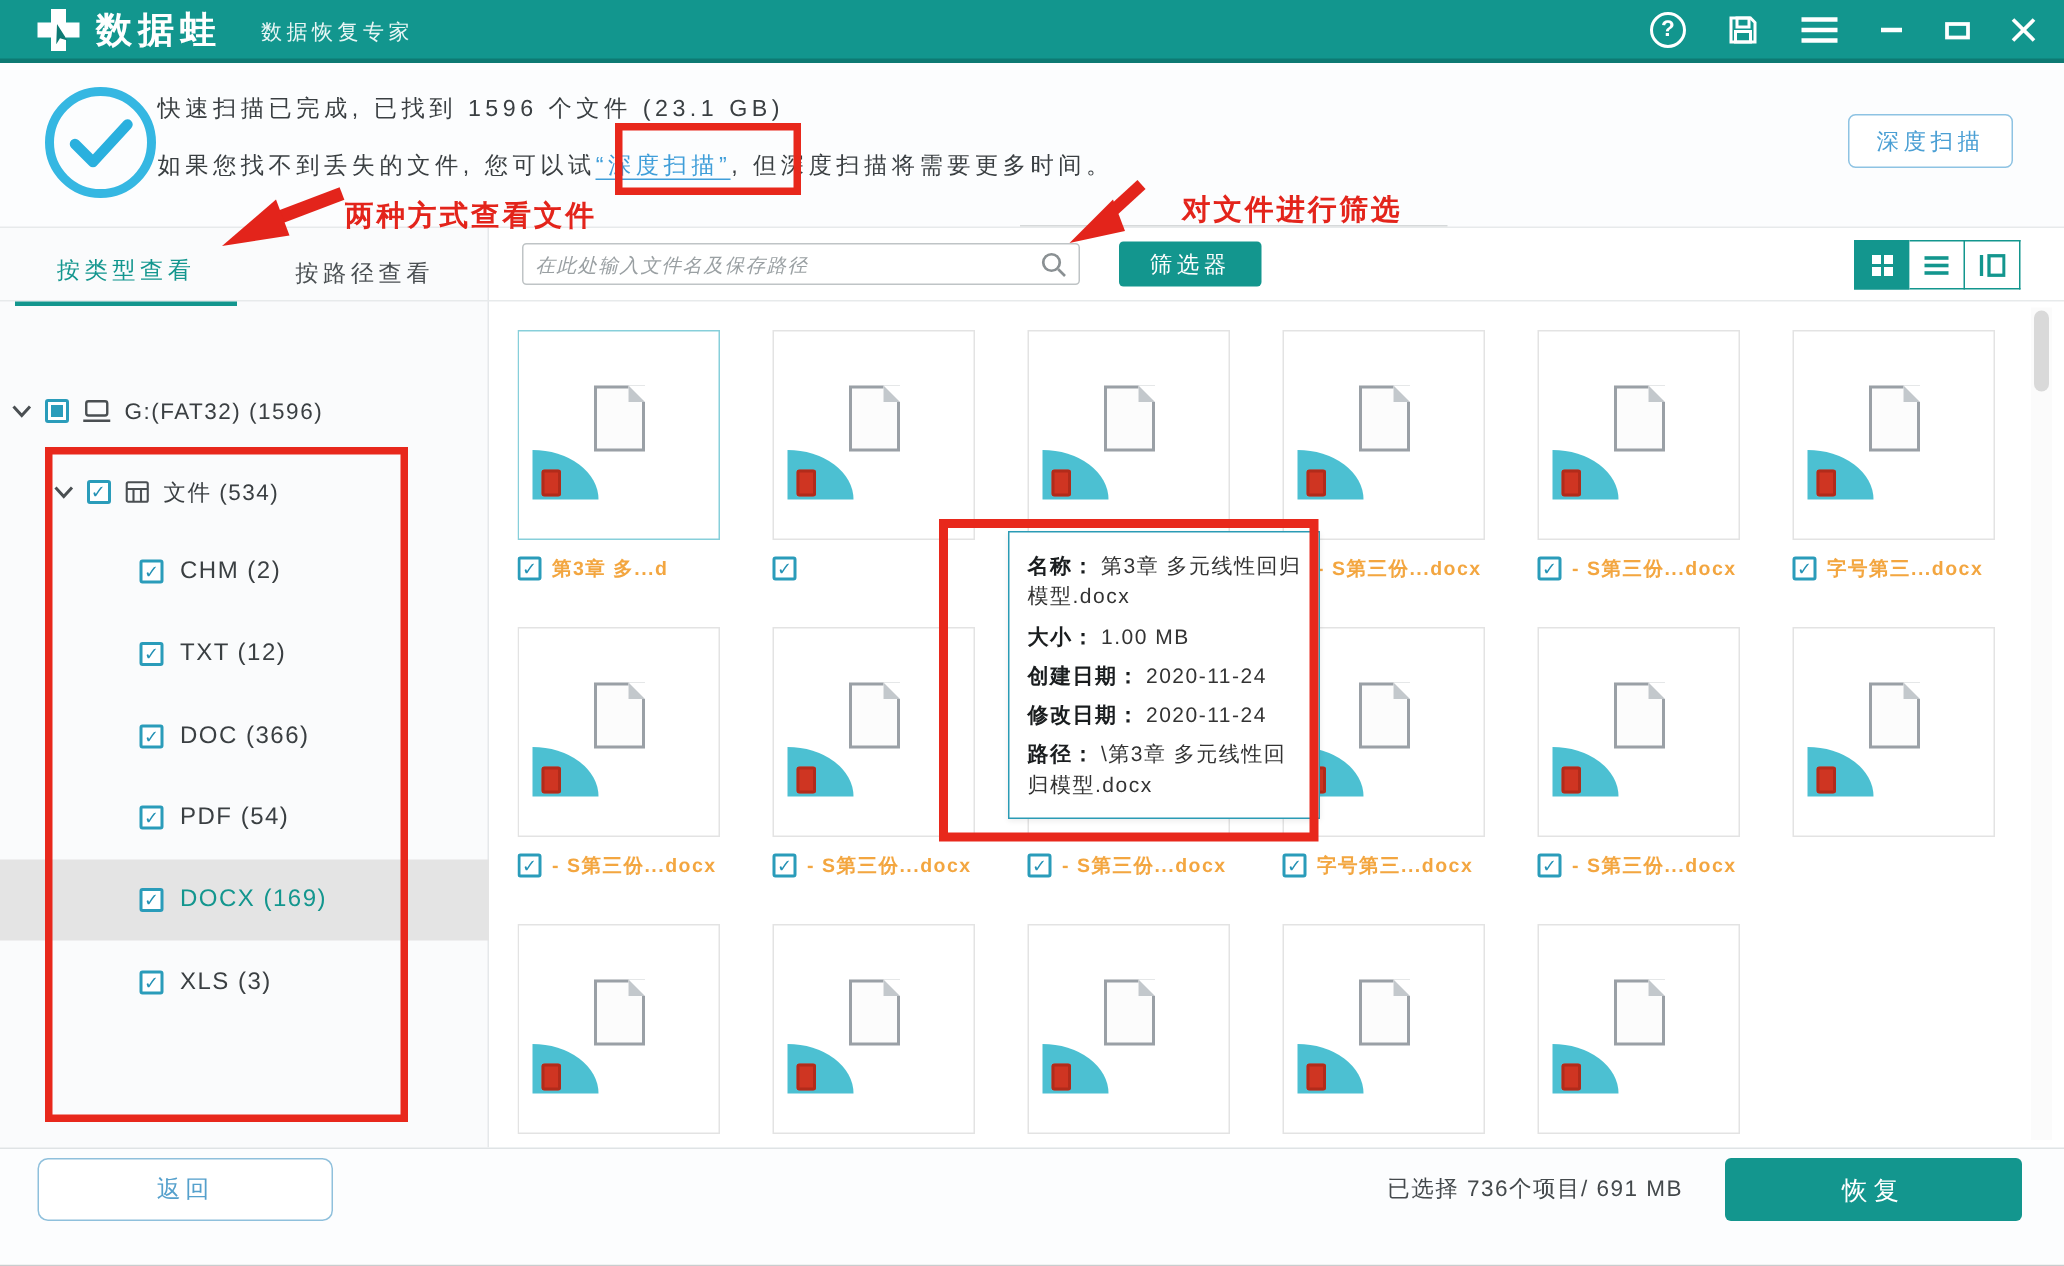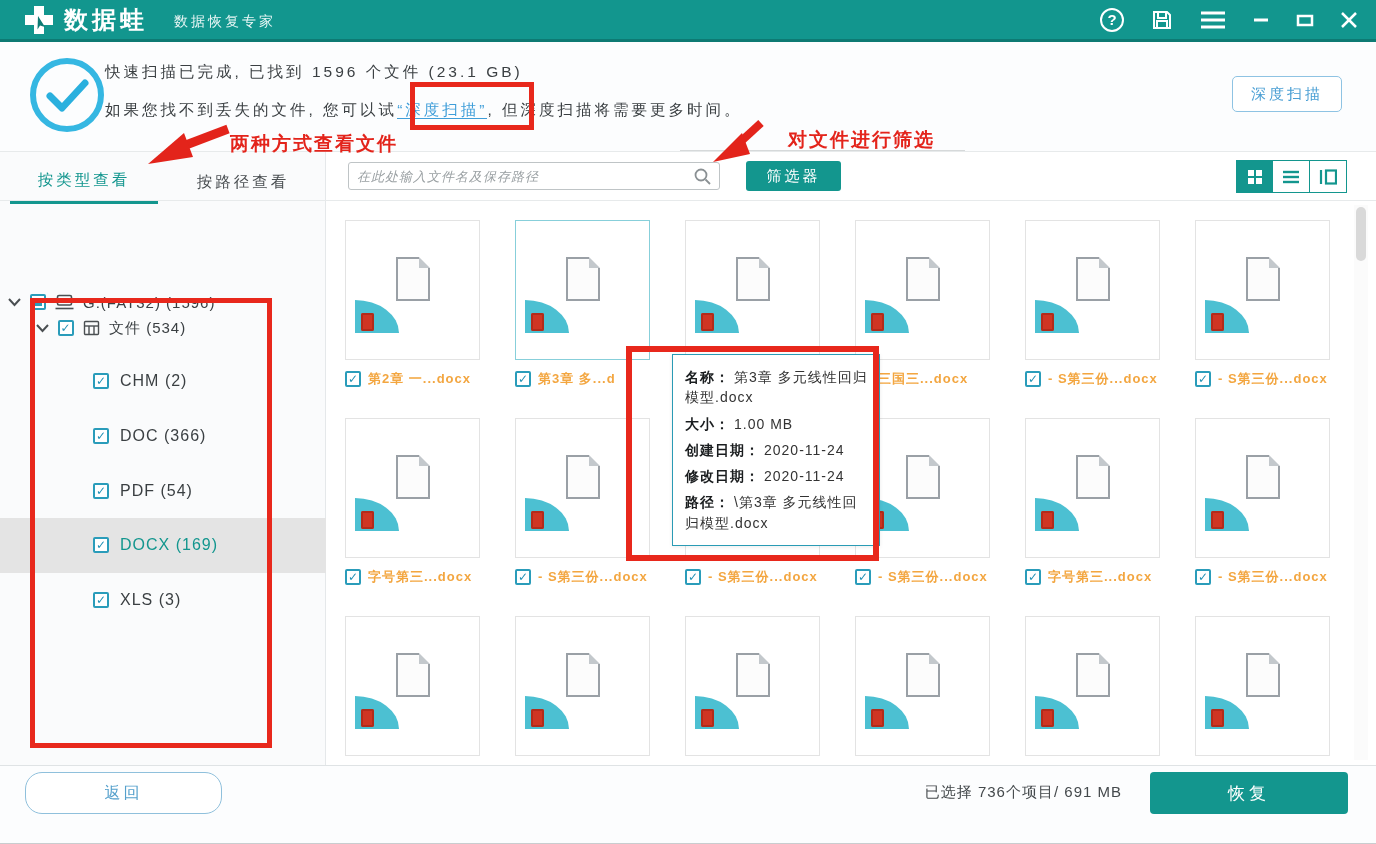--- a/index.html
+++ b/index.html
@@ -46,21 +46,21 @@
 
   
   .tab { position:absolute; top:8px; height:44px; display:flex; align-items:center; justify-content:center; font-size:15.5px; letter-spacing:3px; cursor:pointer; }
   .tab-type { left:10px; width:148px; color:#13968e; border-bottom:3px solid #13968e; z-index:3; }
   .tab-path { left:178px; width:130px; color:#4a4f52; }
   .quickscan-row { position:absolute; left:0; top:52px; width:326px; height:48px; border-bottom:1px solid #ececec; display:flex; align-items:center; }
   .qs-circle { margin-left:26px; width:21px; height:21px; border-radius:50%; background:#3b4553; display:inline-flex; align-items:center; justify-content:center; }
   .qs-label { margin-left:13px; font-size:15px; color:#3a3f42; letter-spacing:2px; }
   .qs-chevron { position:absolute; right:16px; }
   .tree-row { position:absolute; display:flex; align-items:center; font-size:15px; color:#3a3f42; height:32px; letter-spacing:1px; cursor:pointer; }
-  .row-drive { left:8px; top:106px;margin-top:28px; }
+  .row-drive { left:8px; top:106px; }
   .row-folder { left:36px; top:160px; }
   .tree-chevron { margin-right:9px; display:inline-flex; }
   .tree-icon { margin:0 9px 0 9px; display:inline-flex; }
   .cbx { position:relative; width:16px; height:16px; border:2px solid #2a9cba; border-radius:2px; background:#fff; display:inline-flex; align-items:center; justify-content:center; flex:none; cursor:pointer; }
   .cbx.checked::after { content:"✓"; color:#2391b5; font-size:12px; font-weight:bold; line-height:1; }
   .cbx.ind::after { content:""; width:8px; height:8px; background:#2a9cba; }
   .type-list { position:absolute; left:0; top:202px; width:326px; }
   .type-row { height:54.7px; display:flex; align-items:center; padding-left:93px; cursor:pointer; }
   .type-row .type-label { margin-left:11px; font-size:16px; color:#3a3f42; letter-spacing:1px; }
   .type-row.selected { background:#e4e4e4; }
@@ -91,21 +91,21 @@
   .scrollbar { position:absolute; left:1028px; top:53px; width:14px; height:555px; background:#fbfbfb; }
   .scroll-thumb { position:absolute; left:2px; top:2px; width:10px; height:54px; background:#d9d9d9; border-radius:5px; cursor:pointer; }
 
   
   .tooltip { position:absolute; left:640px; top:354px; width:208px; min-height:192px; background:#fff; border:1px solid #2a9bb5; z-index:41; padding:12px 10px 6px 12px; box-shadow:0 1px 4px rgba(0,0,0,.08);margin-left:32px; }
   .tip-row { font-size:14px; line-height:1.45; color:#333; margin-bottom:6px; letter-spacing:1px; }
   .tip-label { font-weight:bold; color:#1a1d1f; margin-right:4px; }
 
   
   .footer { position:absolute; left:0; top:765px; width:1376px; height:79px; background:#fcfdfe; border-top:1px solid #dfe3e5; }
-  .back-btn { position:absolute; left:25px; top:6px; width:197px; height:42px; background:#fff; border:1px solid #8fc0dc; border-radius:17px; color:#55a0cc; font-size:16px; letter-spacing:3px; cursor:pointer; font-family:inherit; }
+  .back-btn { position:absolute; left:25px; top:6px; width:197px; height:42px; background:#fff; border:1px solid #8fc0dc; border-radius:7px; color:#55a0cc; font-size:16px; letter-spacing:3px; cursor:pointer; font-family:inherit; }
   .selection-info { position:absolute; right:254px; top:17px; font-size:15px; color:#44494c; letter-spacing:1px; }
   .recover-btn { position:absolute; right:28px; top:6px; width:198px; height:42px; background:#13968e; border:none; border-radius:4px; color:#fff; font-size:17px; letter-spacing:4px; cursor:pointer; font-family:inherit; }
 </style>
 </head>
 <body>
 
 <div class="frame">
 
   <div class="titlebar">
     <div class="logo">
@@ -212,20 +212,24 @@
       <span>文件 (534)</span>
     </div>
 
     <div class="type-list">
         <div class="type-row">
     <span class="cbx checked"></span>
     <span class="type-label">CHM (2)</span>
   </div>
         <div class="type-row">
     <span class="cbx checked"></span>
+    <span class="type-label">TXT (12)</span>
+  </div>
+        <div class="type-row">
+    <span class="cbx checked"></span>
     <span class="type-label">DOC (366)</span>
   </div>
         <div class="type-row">
     <span class="cbx checked"></span>
     <span class="type-label">PDF (54)</span>
   </div>
         <div class="type-row selected">
     <span class="cbx checked"></span>
     <span class="type-label">DOCX (169)</span>
   </div>
@@ -266,32 +270,20 @@
       </span>
       <span class="vbtn">
         <svg width="18" height="16" viewBox="0 0 18 16" fill="none" stroke="#13968e" stroke-width="2.2">
             <line x1="2" y1="1" x2="2" y2="15"></line>
             <rect x="7" y="1.5" width="10" height="13"></rect>
           </svg>
       </span>
     </div>
 
     <div class="grid">
-        <div class="card-cell">
-    <div class="card">
-      <div class="page"></div>
-      <div class="badge">
-              <div class="glyph"></div>
-            </div>
-    </div>
-    <div class="card-name">
-      <span class="cbx checked"></span>
-      <span class="fname">第2章 一...docx</span>
-    </div>
-  </div>
         <div class="card-cell selected">
     <div class="card">
       <div class="page"></div>
       <div class="badge">
               <div class="glyph"></div>
             </div>
     </div>
     <div class="card-name">
       <span class="cbx checked"></span>
       <span class="fname">第3章 多...d</span>

